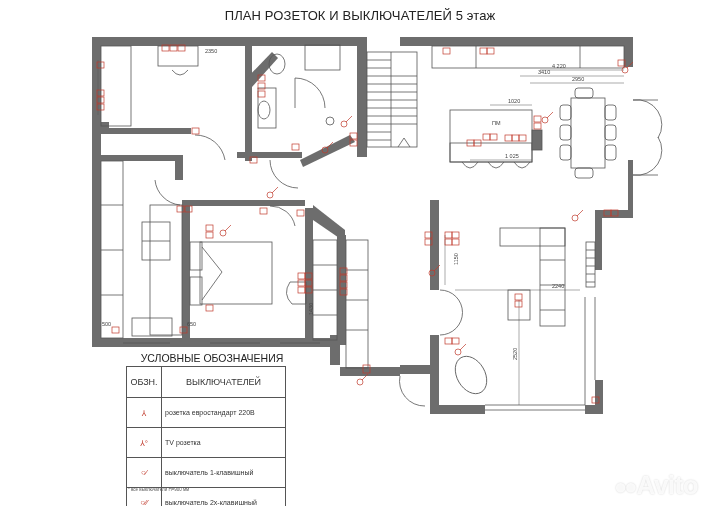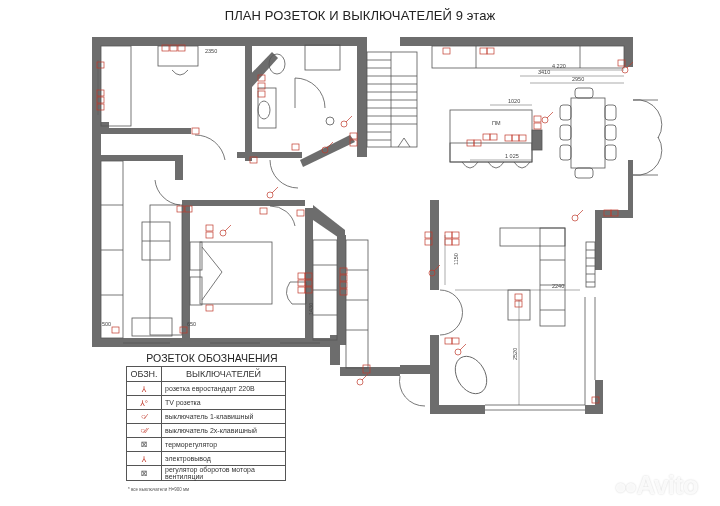--- a/index.html
+++ b/index.html
@@ -1,34 +1,34 @@
 <!DOCTYPE html>
 <html><head>
 <meta charset="utf-8">
 <style>
   html, body { margin: 0; padding: 0; background: #ffffff; }
   body { width: 720px; height: 506px; position: relative; overflow: hidden; font-family: "Liberation Sans", sans-serif; }
   .title { position: absolute; left: 0; top: 8px; width: 720px; text-align: center; font-size: 13px; color: #222; letter-spacing: 0.1px; }
   .plan { position: absolute; left: 0; top: 0; }
   .legend-title { position: absolute; left: 122px; top: 352px; width: 180px; text-align: center; font-size: 10.5px; color: #222; }
   table.legend { position: absolute; left: 126px; top: 366px; width: 160px; border-collapse: collapse; font-size: 7px; color: #333; }
-  table.legend td, table.legend th { border: 1px solid #555; padding: 0 3px; height: 13px; }
+  table.legend td, table.legend th { border: 1px solid #555; padding: 8px 3px; height: 13px; }
   table.legend th { font-weight: normal; font-size: 9px; height: 14px; }
   table.legend th.c1 { width: 28px; }
   table.legend td.sym { text-align: center; color: #c0392b; font-size: 8px; width: 28px; }
   table.legend td.sym.dark { color: #555; }
   .note { position: absolute; left: 128px; top: 487px; font-size: 4.5px; color: #555; }
   .watermark { position: absolute; left: 614px; top: 470px; font-size: 26px; font-weight: bold; color: rgba(255,255,255,0.85); text-shadow: 0 0 2px rgba(0,0,0,0.18); letter-spacing: -0.5px; }
   .watermark .dots { font-size: 22px; letter-spacing: -3px; margin-right: 2px; }
   .dim { font-family: "Liberation Sans", sans-serif; font-size: 5.5px; fill: #444; }
 </style>
 </head>
 <body>
 
-<div class="title">ПЛАН РОЗЕТОК И ВЫКЛЮЧАТЕЛЕЙ 9 этаж</div>
+<div class="title">ПЛАН РОЗЕТОК И ВЫКЛЮЧАТЕЛЕЙ 5 этаж</div>
 
 <svg class="plan" width="720" height="506" viewBox="0 0 720 506" xmlns="http://www.w3.org/2000/svg">
   <g fill="#6d6d6d" stroke="none">
 
     <rect x="92" y="37" width="265" height="9"></rect>
     <rect x="400" y="37" width="232" height="9"></rect>
 
     <rect x="92" y="37" width="9" height="310"></rect>
 
     <rect x="92" y="338" width="240" height="9"></rect>
@@ -292,21 +292,21 @@
     <text class="dim" x="552" y="288">2240</text>
     <text class="dim" x="0" y="0" transform="translate(517,360) rotate(-90)">2520</text>
     <text class="dim" x="0" y="0" transform="translate(458,265) rotate(-90)">1150</text>
     <text class="dim" x="102" y="326">500</text>
     <text class="dim" x="187" y="326">650</text>
     <text class="dim" x="0" y="0" transform="translate(313,315) rotate(-90)">1430</text>
     <text class="dim" x="205" y="53">2350</text>
   </g>
 </svg>
 
-<div class="legend-title">РОЗЕТОК ОБОЗНАЧЕНИЯ</div>
+<div class="legend-title">УСЛОВНЫЕ ОБОЗНАЧЕНИЯ</div>
 
 <table class="legend">
   <tbody>
       <tr>
     <th class="c1">ОБЗН.</th>
     <th>ВЫКЛЮЧАТЕЛЕЙ</th>
   </tr>
   <tr>
     <td class="sym">⅄</td>
     <td>розетка евростандарт 220В</td>

